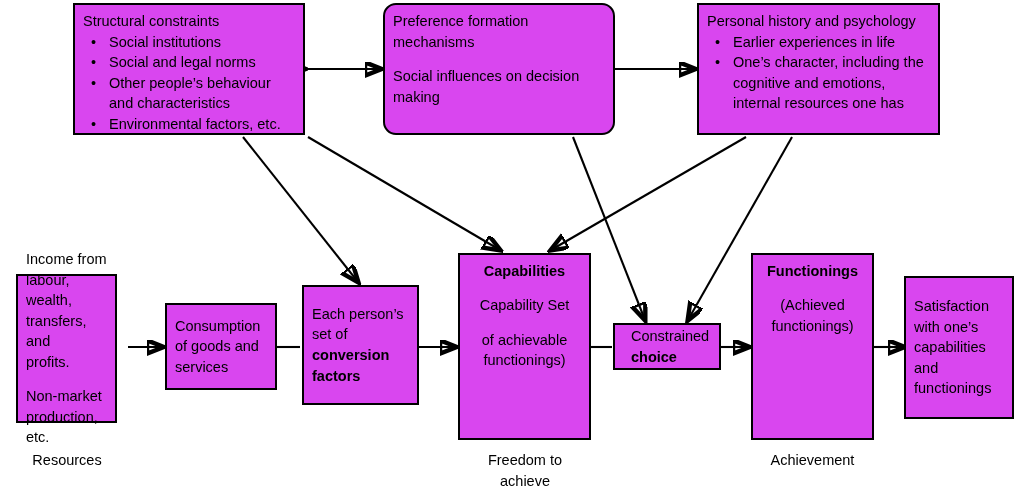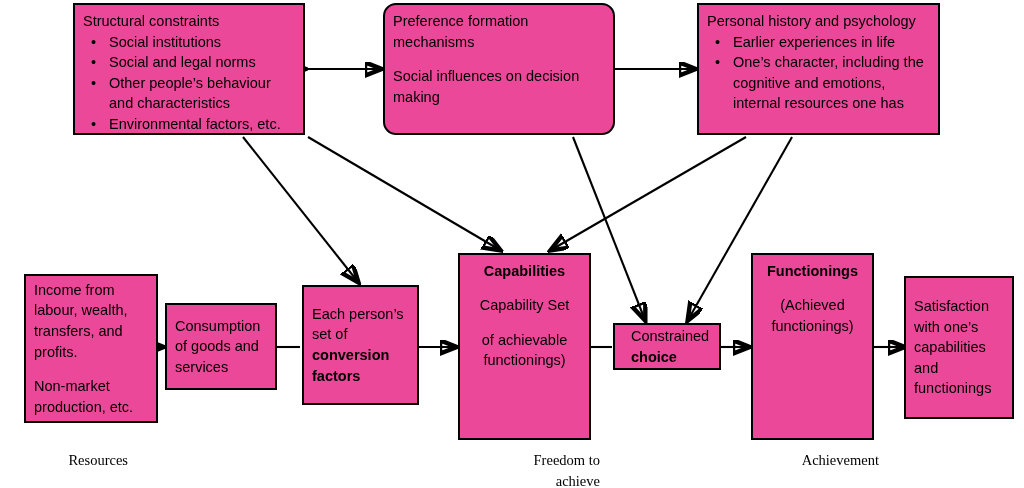--- a/index.html
+++ b/index.html
@@ -9,21 +9,21 @@
     height:488px;
     background:#ffffff;
     font-family:"Liberation Sans", sans-serif;
     color:#000000;
     overflow:hidden;
   }
   .box{
     position:absolute;
     box-sizing:border-box;
     border:2px solid #000000;
-    background:#ec4899;
+    background:#d946ef;
     z-index:3;
   }
   .box .inner{
     padding:6px 8px;
     font-size:14.5px;
     line-height:1.42;
   }
   .box.vcenter{display:flex;align-items:center;}
   .box.vcenter .inner{width:100%;}
   .ctr{text-align:center;}
@@ -41,24 +41,23 @@
   }
   ul.bul li:before{
     content:"\2022";
     position:absolute;
     left:8px;
     top:0;
   }
   .caption{
     position:absolute;
     font-size:14.5px;
-    text-align:right;
+    text-align:center;
     z-index:2;
     line-height:1.45;
-    font-family:Liberation Serif, serif;
   }
   svg.wires{
     position:absolute;
     left:0;top:0;
     width:1024px;height:488px;
     z-index:1;
     overflow:visible;
   }
   svg.wires line, svg.wires path{
     stroke:#000000;
@@ -133,21 +132,21 @@
   <div class="box" style="left:697px;top:3px;width:243px;height:132px;">
     <div class="inner">
       <div>Personal history and psychology</div>
       <ul class="bul">
         <li>Earlier experiences in life</li>
         <li>One’s character, including the cognitive and emotions, internal resources one has</li>
       </ul>
     </div>
   </div>
 
-  <div class="box vcenter" style="left:24px;top:274px;width:134px;height:149px;">
+  <div class="box vcenter" style="left:16px;top:274px;width:101px;height:149px;">
     <div class="inner">
       <div>Income from</div>
       <div>labour, wealth,</div>
       <div>transfers, and</div>
       <div>profits.</div>
       <span class="blank"></span>
       <div>Non-market</div>
       <div>production, etc.</div>
     </div>
   </div>

